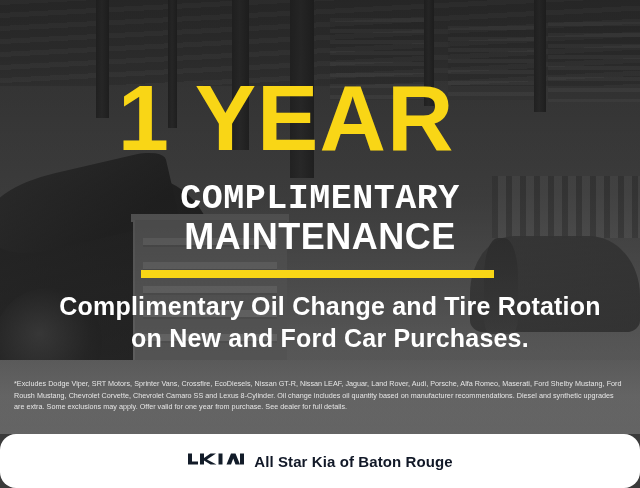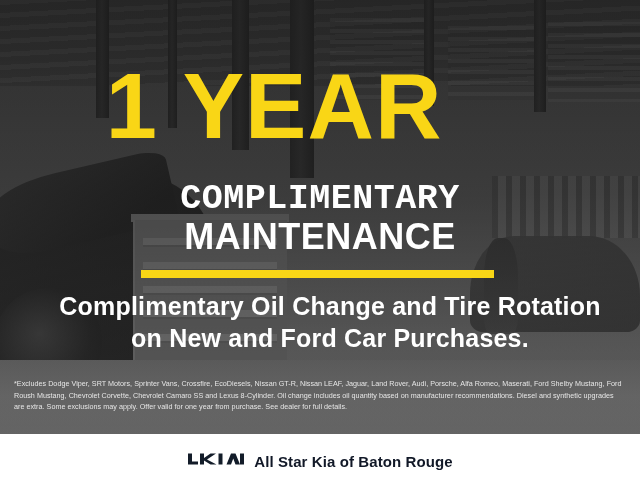--- a/index.html
+++ b/index.html
@@ -154,27 +154,28 @@
   
   .content {
     position: absolute;
     left: 0; top: 0;
     width: 640px; height: 434px;
     text-align: center;
   }
 
   .headline-year {
     position: absolute;
-    left: 0; top: 60px;
+    left: 0; top: 72px;
     width: 548px;
     color: #f9d616;
     font-size: 92px;
     line-height: 92px;
     font-weight: bold;
     letter-spacing: 1px;
+    padding-left: 12px;
   }
 
   .headline-line1, .headline-line2 {
     position: absolute;
     left: 0;
     width: 640px;
     color: #ffffff;
     font-weight: bold;
     line-height: 1;
   }
@@ -224,20 +225,21 @@
   
   .footer {
     position: absolute;
     left: 0; top: 434px;
     width: 640px; height: 54px;
     background: #ffffff;
     display: flex;
     align-items: center;
     justify-content: center;
     gap: 3px;
+    border-radius: 16px;
   }
   .kia-logo { display: block; }
   .dealer-name {
     color: #111827;
     font-size: 15px;
     font-weight: bold;
     letter-spacing: 0.1px;
     white-space: nowrap;
   }
 </style>

